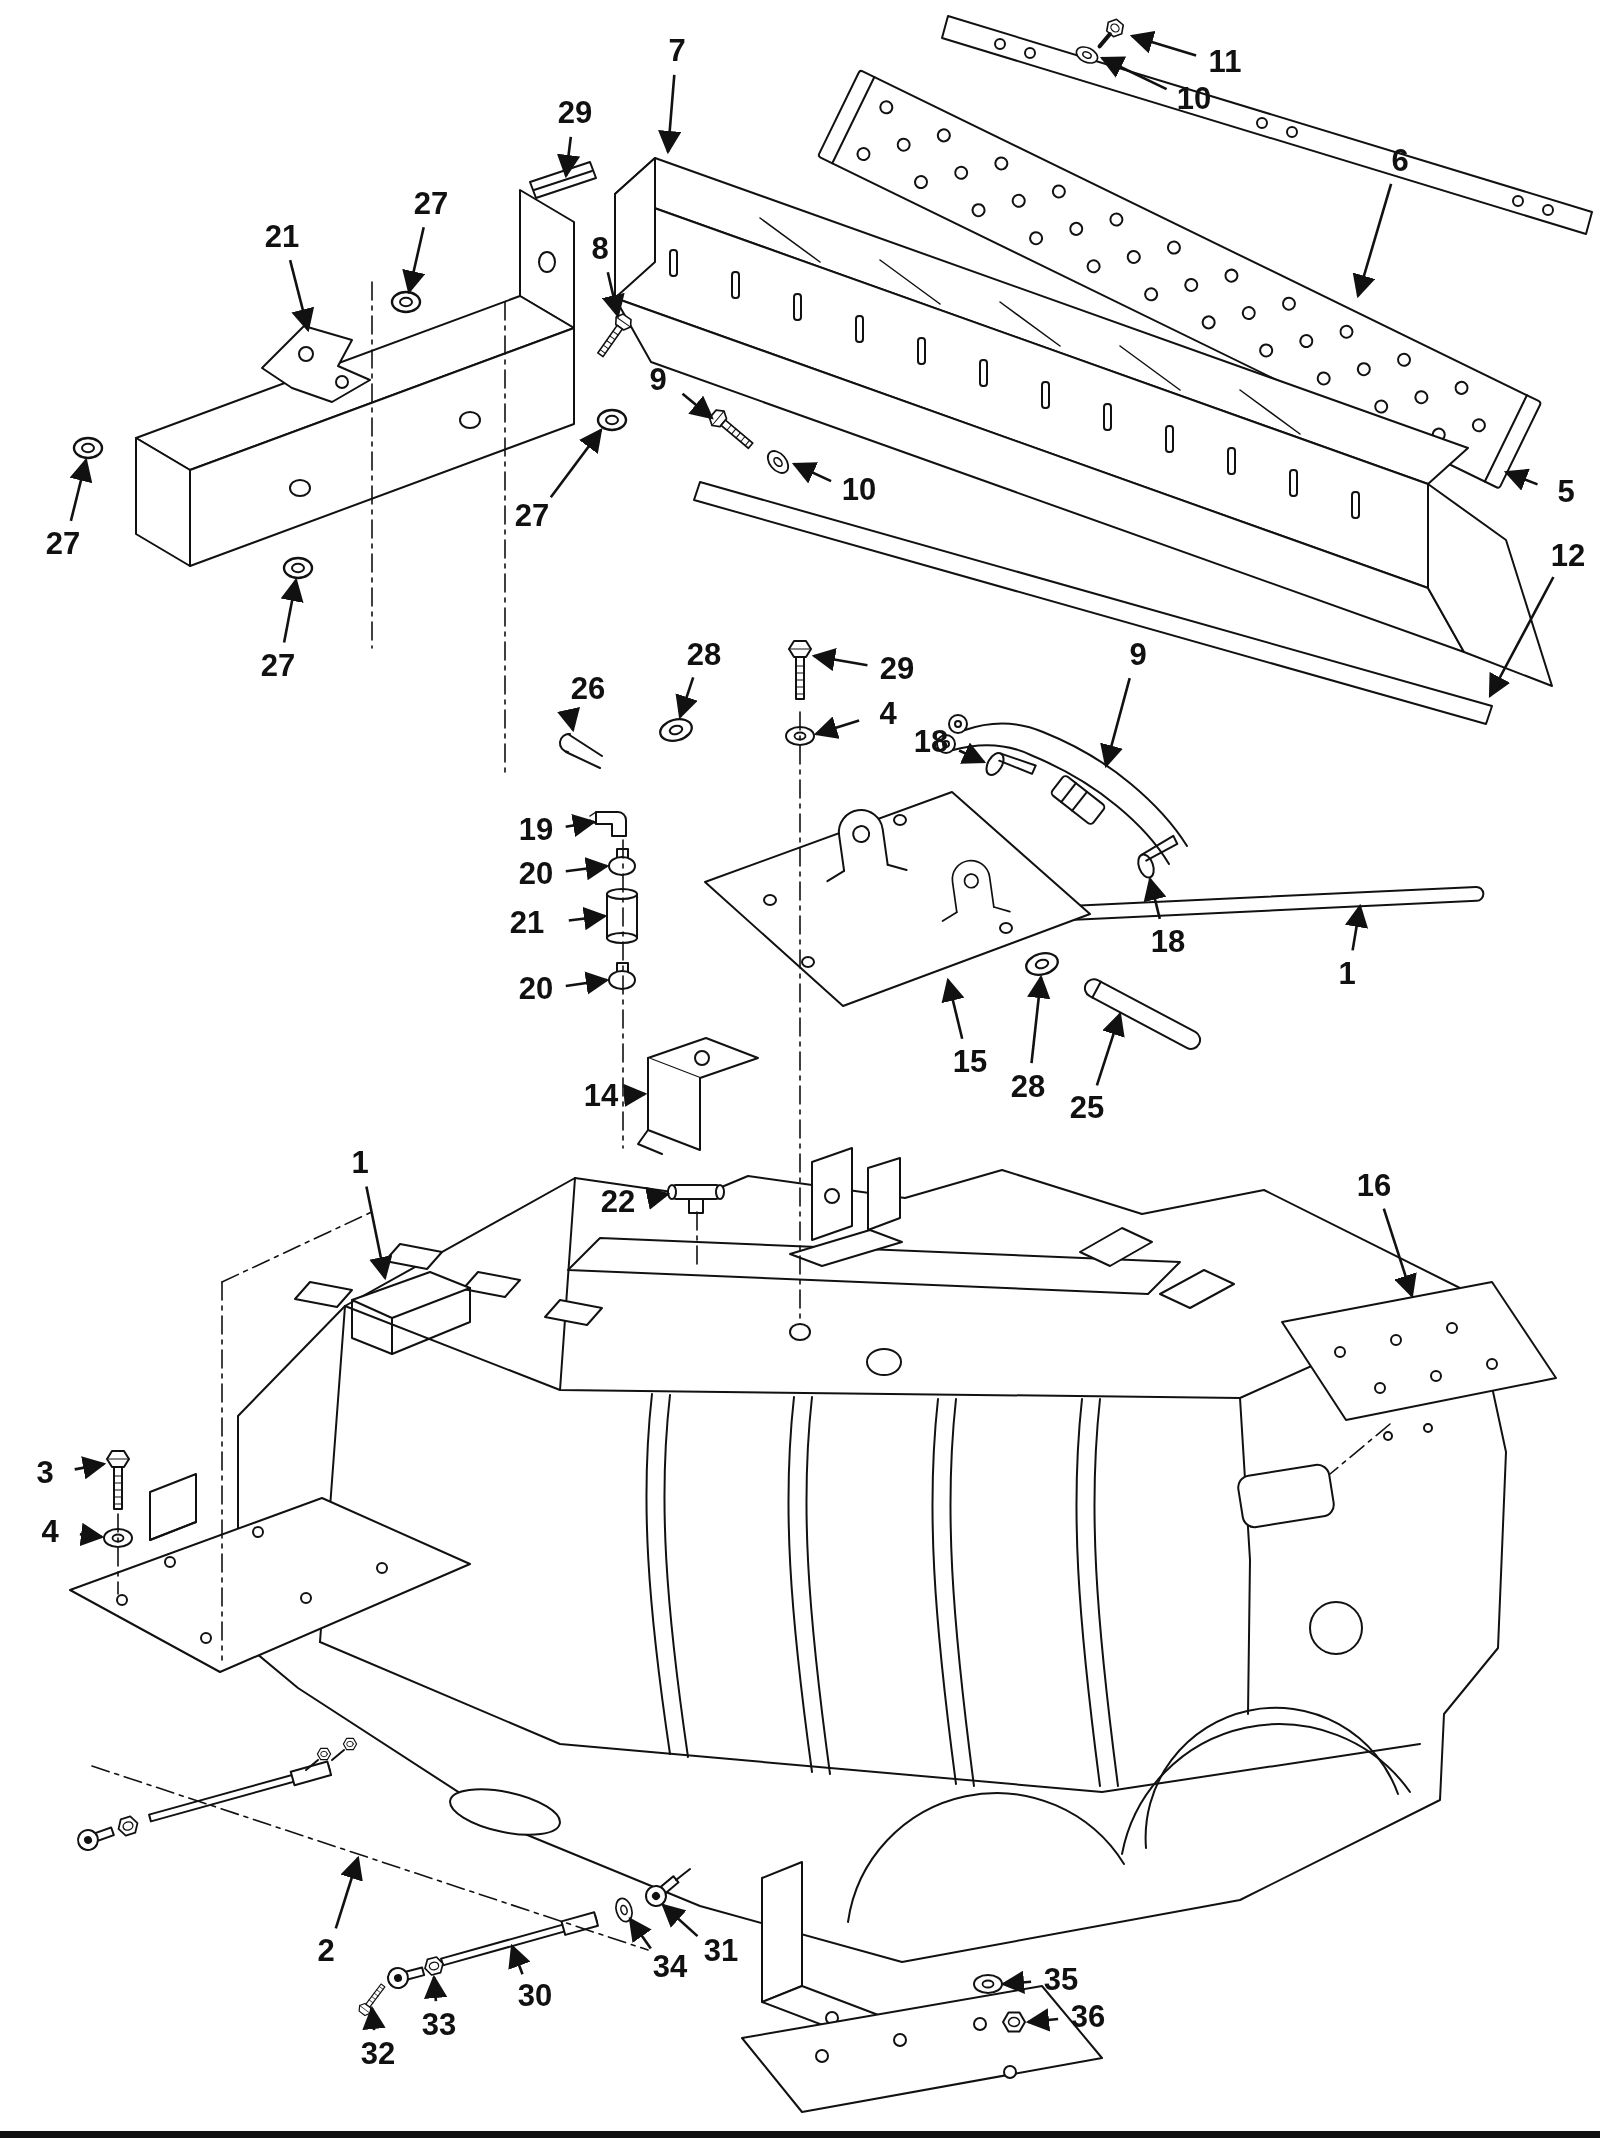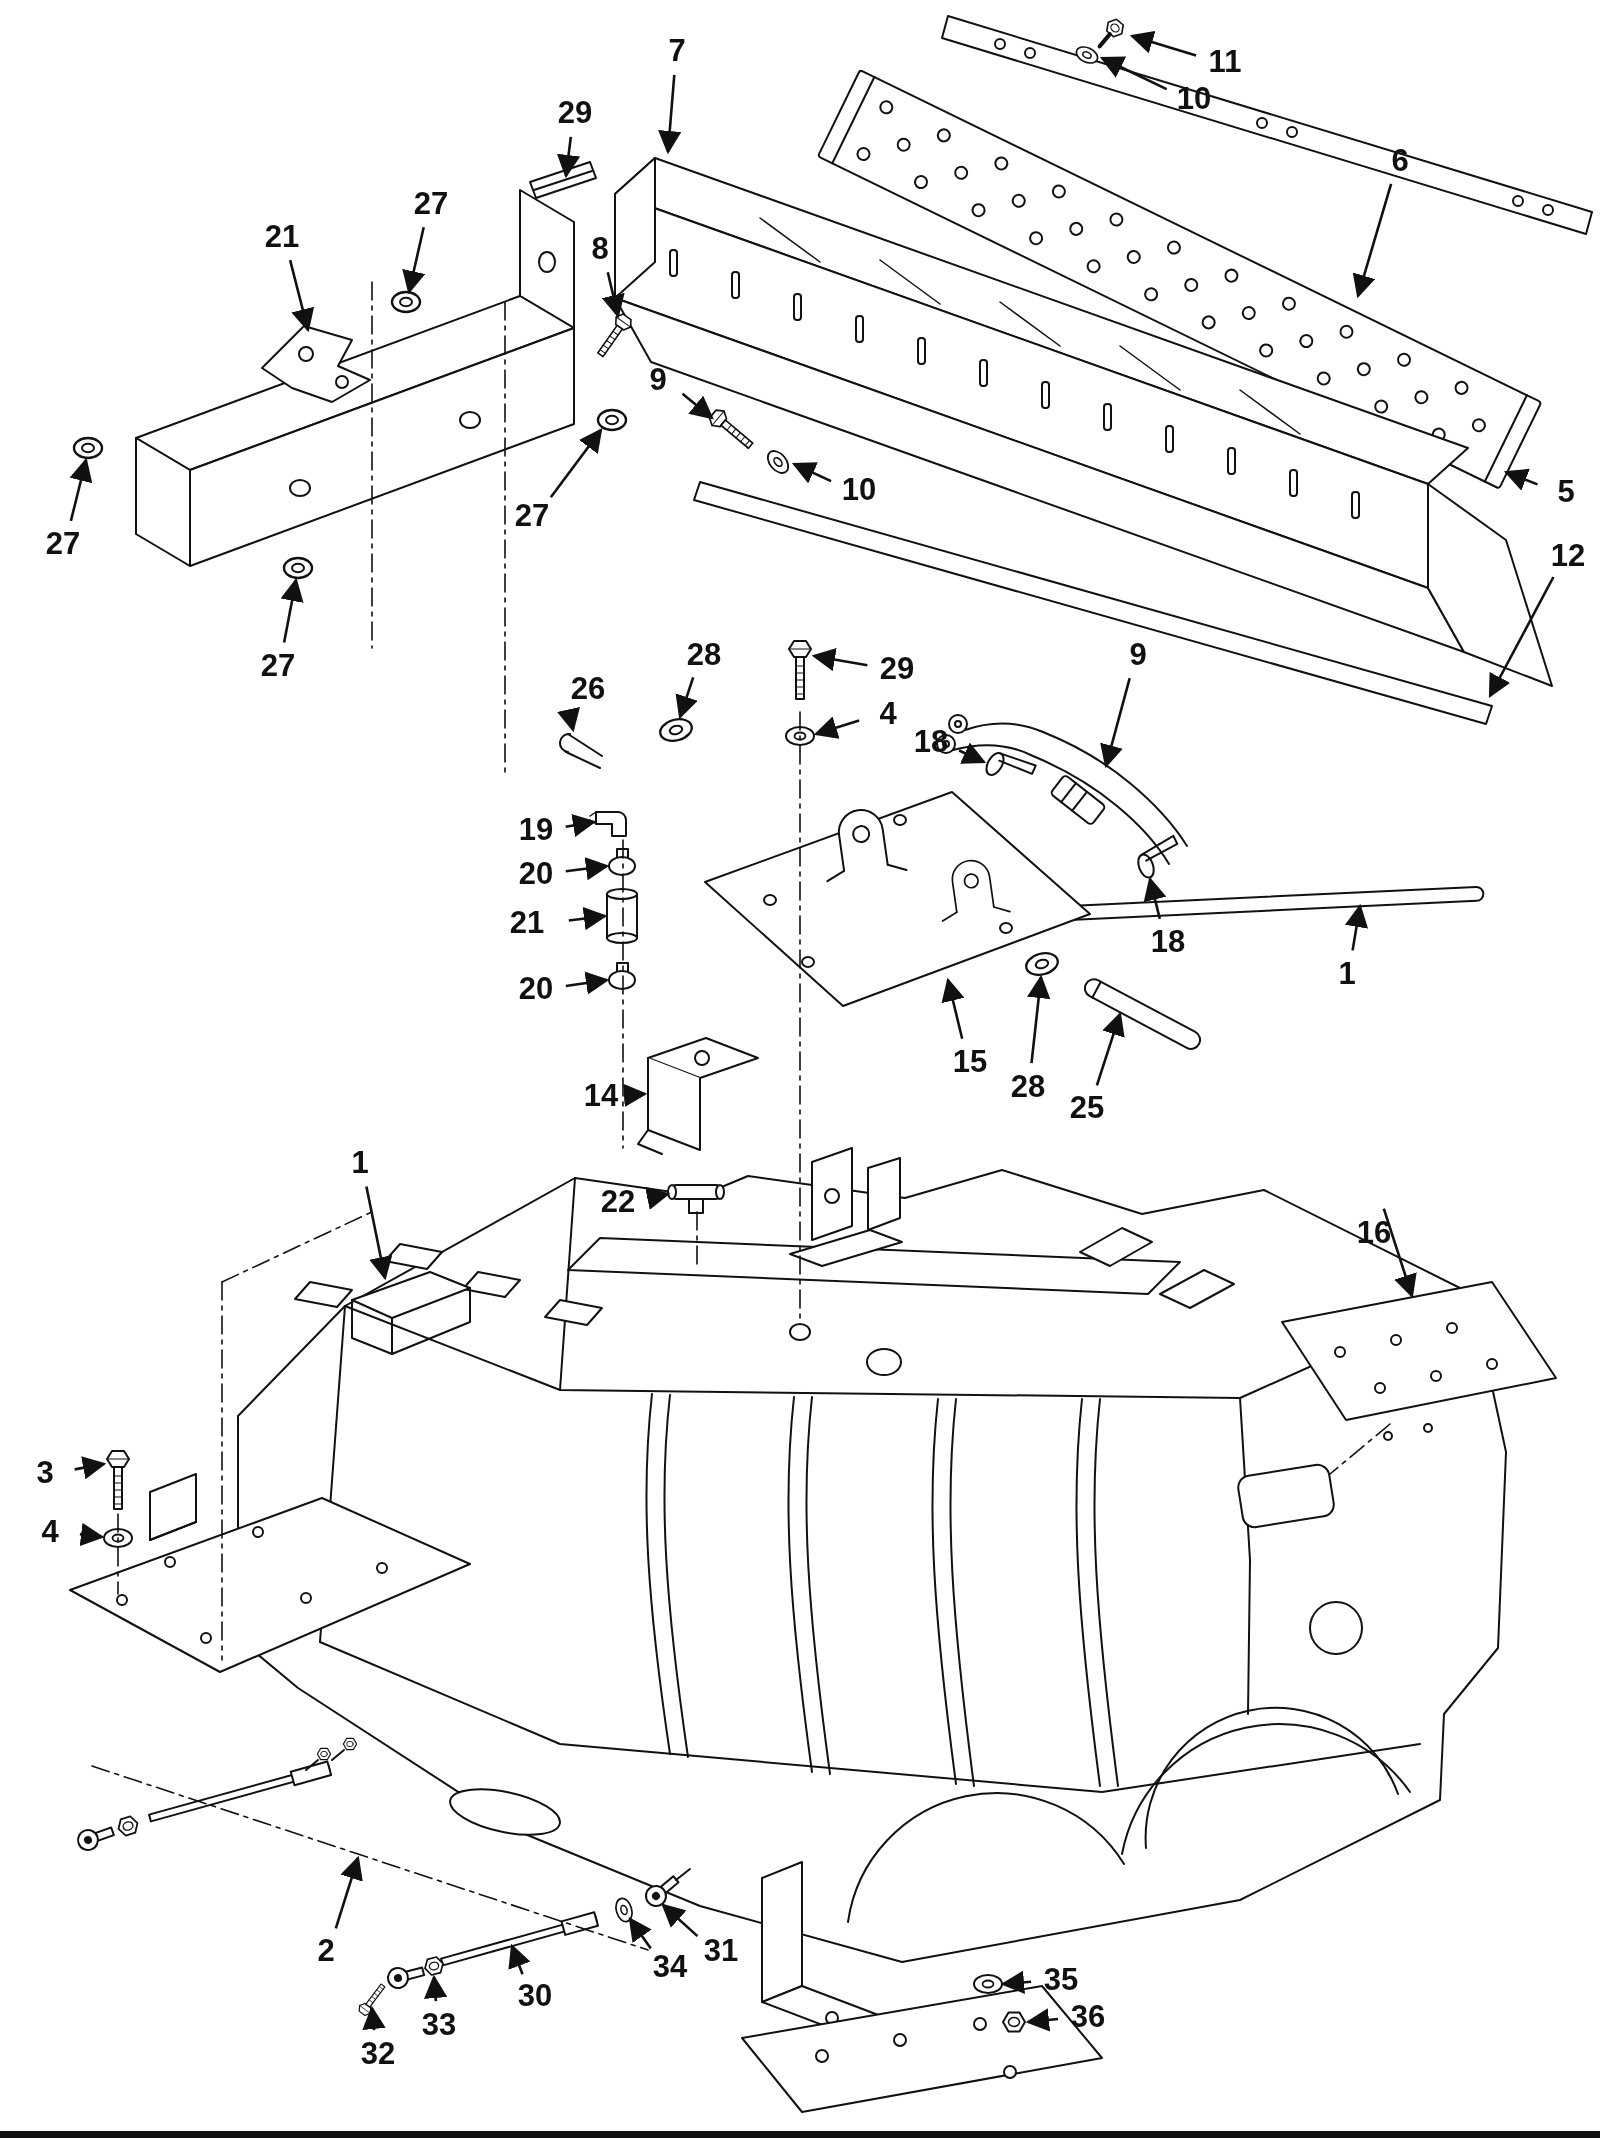--- a/index.html
+++ b/index.html
@@ -441,21 +441,21 @@
       <div class="callout" style="left: 527px; top: 923px;">21</div>
       <div class="callout" style="left: 1168px; top: 942px;">18</div>
       <div class="callout" style="left: 1347px; top: 974px;">1</div>
       <div class="callout" style="left: 536px; top: 989px;">20</div>
       <div class="callout" style="left: 970px; top: 1062px;">15</div>
       <div class="callout" style="left: 1028px; top: 1087px;">28</div>
       <div class="callout" style="left: 1087px; top: 1108px;">25</div>
       <div class="callout" style="left: 601px; top: 1096px;">14</div>
       <div class="callout" style="left: 360px; top: 1163px;">1</div>
       <div class="callout" style="left: 618px; top: 1202px;">22</div>
-      <div class="callout" style="left: 1374px; top: 1186px; margin-top: 47px;">16</div>
+      <div class="callout" style="left: 1374px; top: 1186px;">16</div>
       <div class="callout" style="left: 45px; top: 1473px;">3</div>
       <div class="callout" style="left: 50px; top: 1532px;">4</div>
       <div class="callout" style="left: 326px; top: 1951px;">2</div>
       <div class="callout" style="left: 670px; top: 1967px;">34</div>
       <div class="callout" style="left: 721px; top: 1951px;">31</div>
       <div class="callout" style="left: 535px; top: 1996px;">30</div>
       <div class="callout" style="left: 1061px; top: 1980px;">35</div>
       <div class="callout" style="left: 1088px; top: 2017px;">36</div>
       <div class="callout" style="left: 378px; top: 2054px;">32</div>
       <div class="callout" style="left: 439px; top: 2025px;">33</div>

